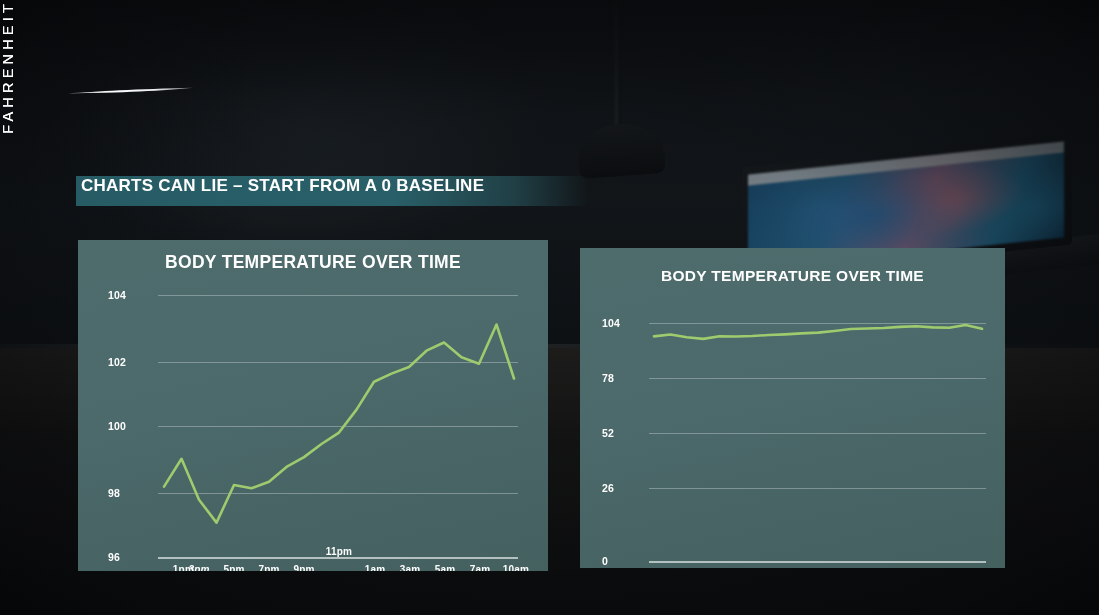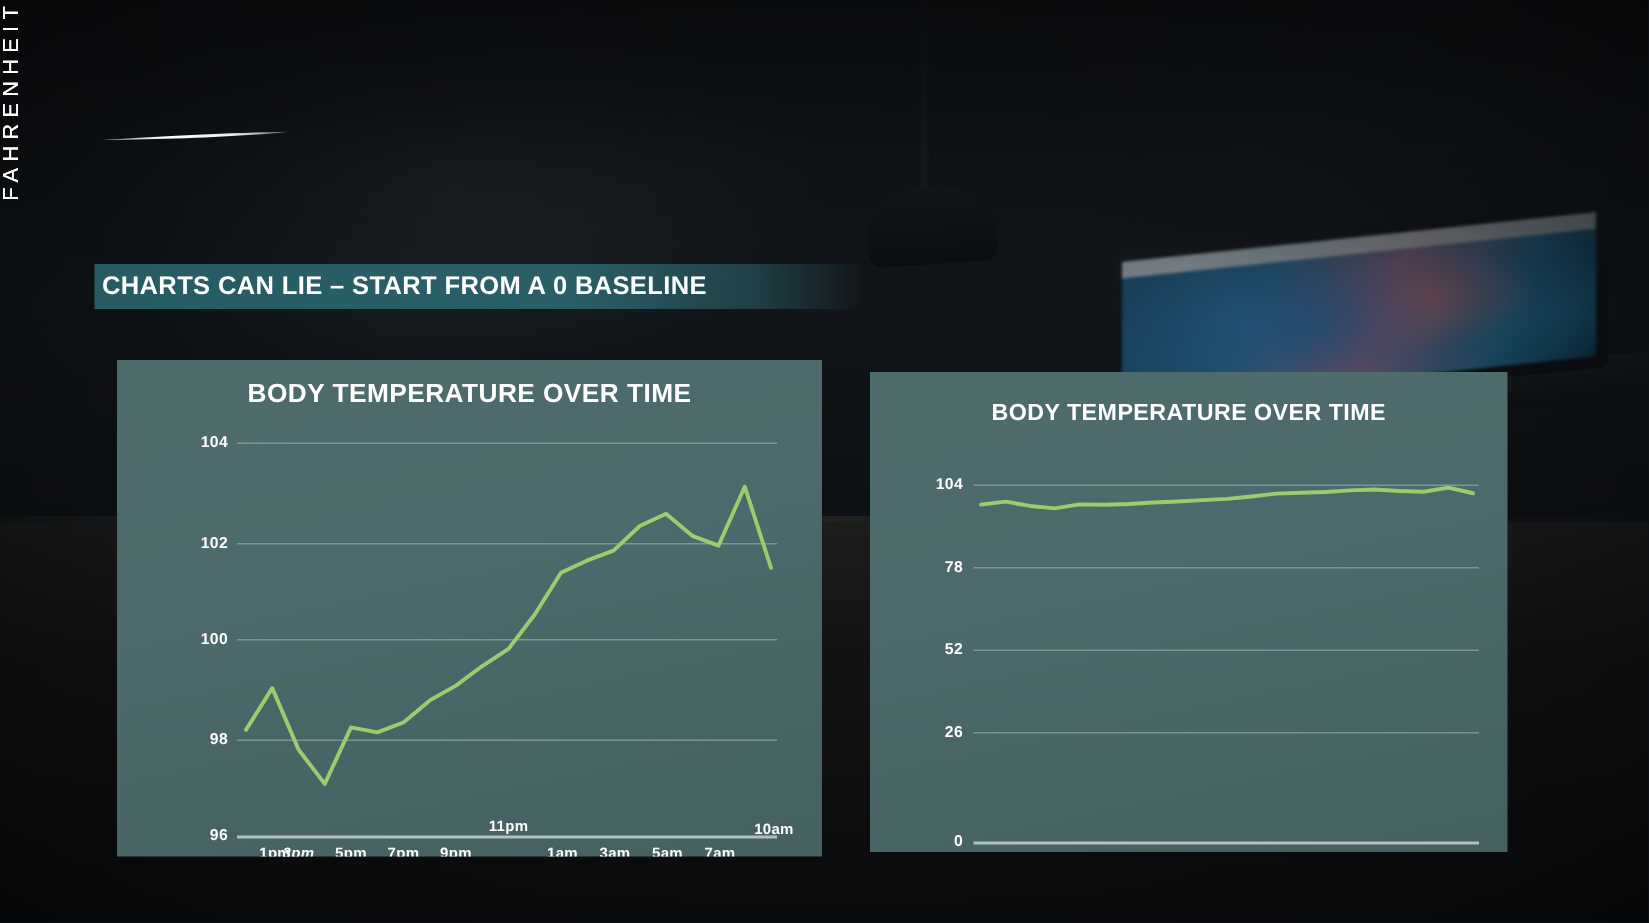--- a/index.html
+++ b/index.html
@@ -89,23 +89,23 @@
     font-size:33px; font-weight:normal; color:#ffffff;
     letter-spacing:-.2px; line-height:1.18;
     text-shadow:0 0 18px rgba(255,255,255,.18), 0 2px 10px rgba(0,0,0,.65);
   }
   .title-underline {
     position:absolute; left:4px; top:65px; width:128px; height:9px;
   }
 
   
   #section-banner {
-    position:absolute; left:63px; top:176px; width:512px; height:30px;
+    position:absolute; left:76px; top:176px; width:512px; height:30px;
     background:linear-gradient(90deg, rgba(39,94,103,.97) 0%, rgba(42,99,108,.95) 62%, rgba(44,96,105,.55) 86%, rgba(44,92,100,0) 100%);
-    display:flex; align-items:center;
+    display:flex; align-items:flex-start;
   }
   #section-banner .banner-text {
     padding-left:5px; color:#ffffff; font-weight:bold;
     font-size:17px; letter-spacing:.25px; white-space:nowrap;
   }
 
   
   .panel {
     position:absolute;
     background:linear-gradient(168deg,#4f6c6d 0%,#4c696b 45%,#44605f 100%);
@@ -124,21 +124,21 @@
   .plot-wrap { position:relative; width:100%; height:100%; }
 
   .ylabel {
     position:absolute; color:#ffffff; font-weight:normal;
     letter-spacing:4.2px; writing-mode:vertical-rl; transform:rotate(180deg);
     font-size:14.5px;
   }
 
   .ytick {
     position:absolute; color:#ffffff; font-size:10.5px; font-weight:bold;
-    text-align:right; letter-spacing:.2px;
+    text-align:left; letter-spacing:.2px;
   }
   .xtick {
     position:absolute; color:#ffffff; font-size:10px; font-weight:bold;
     text-align:center; letter-spacing:.2px;
   }
   .gridline { position:absolute; height:1px; background:rgba(255,255,255,.30); }
   .axisline { position:absolute; height:1.5px; background:rgba(255,255,255,.60); }
 
   svg.series { position:absolute; left:0; top:0; overflow:visible; }
 </style>
@@ -198,21 +198,21 @@
     <div class="xtick" style="left:56px;  top:312px; width:60px;text-align:right;">1pm</div>
     <div class="xtick" style="left:91px;  top:312px; width:60px;font-style:italic;">3pm</div>
     <div class="xtick" style="left:126px; top:312px; width:60px;">5pm</div>
     <div class="xtick" style="left:161px; top:312px; width:60px;">7pm</div>
     <div class="xtick" style="left:196px; top:312px; width:60px;">9pm</div>
     <div class="xtick" style="left:231px; top:294px; width:60px;">11pm</div>
     <div class="xtick" style="left:267px; top:312px; width:60px;">1am</div>
     <div class="xtick" style="left:302px; top:312px; width:60px;">3am</div>
     <div class="xtick" style="left:337px; top:312px; width:60px;">5am</div>
     <div class="xtick" style="left:372px; top:312px; width:60px;">7am</div>
-    <div class="xtick" style="left:408px; top:296px; width:60px;">10am</div>
+    <div class="xtick" style="left:408px; top:312px; width:60px;">10am</div>
 
     <svg class="series" id="series-left" width="470" height="331">
         <polyline points="86.00,234.59 103.50,206.75 121.00,247.69 138.50,270.61 156.00,232.95 173.50,236.23 191.00,229.68 208.50,214.94 226.00,205.11 243.50,192.01 261.00,180.55 278.50,157.63 296.00,129.79 313.50,121.60 331.00,115.05 348.50,98.68 366.00,90.49 383.50,105.23 401.00,111.77 418.50,72.48 436.00,126.51" fill="none" stroke="#9ecb6e" stroke-width="2.6" stroke-linejoin="round" stroke-linecap="round"></polyline>
       </svg>
   </div>
 </div>
 
 <div class="panel" id="panel-right">
   <div class="plot-wrap">
     <div class="panel-title">BODY TEMPERATURE OVER TIME</div>

